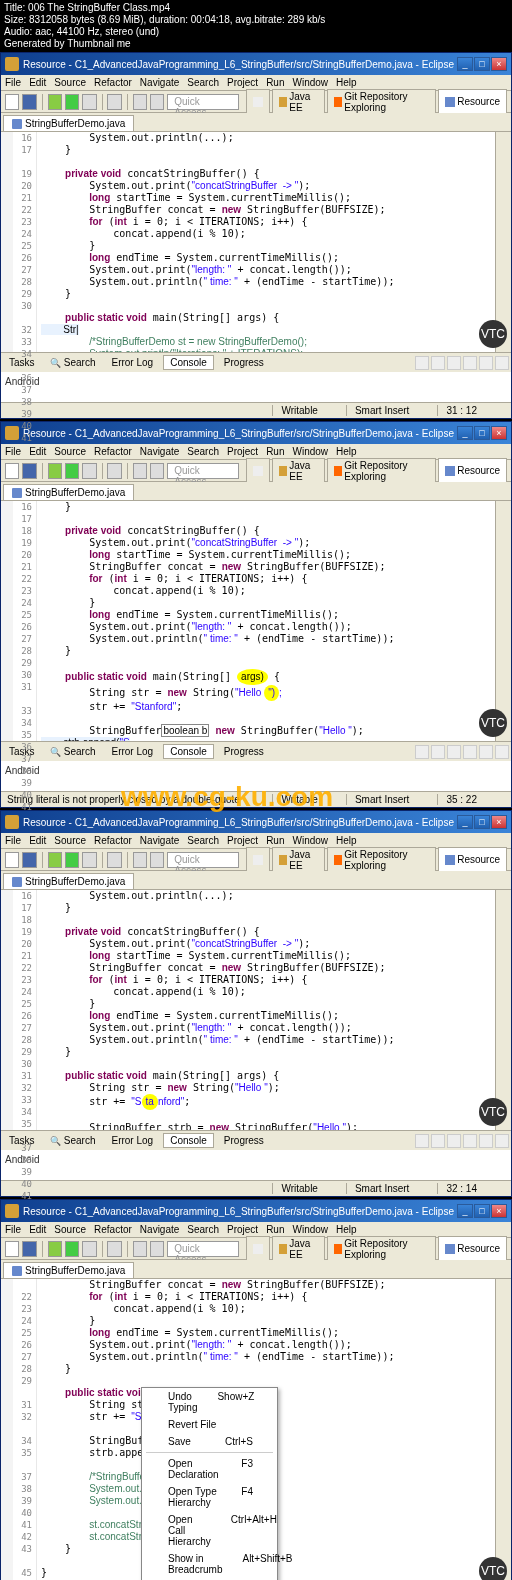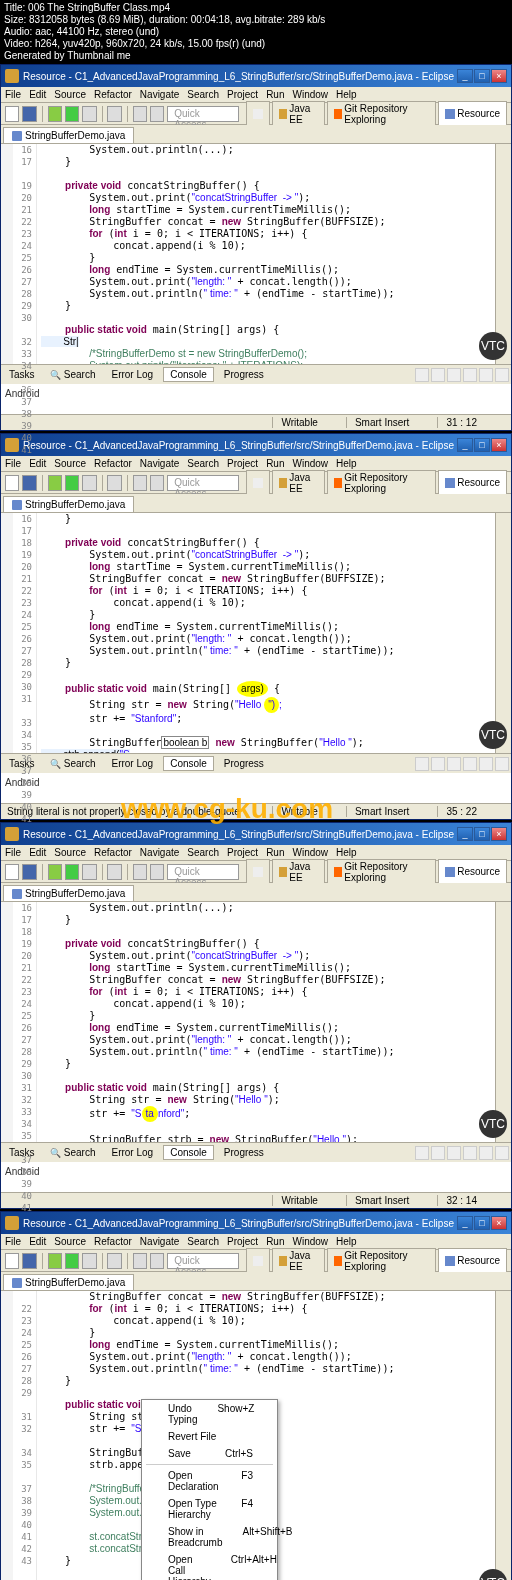--- a/index.html
+++ b/index.html
@@ -60,21 +60,20 @@
 .ctx-item{padding:3px 24px 3px 26px;display:flex;justify-content:space-between;gap:20px}
 .ctx-sep{height:1px;background:#ccc;margin:2px 4px}
 </style>
 </head>
 <body>
 
 <div class="video-info">
   <div>Title: 006 The StringBuffer Class.mp4</div>
   <div>Size: 8312058 bytes (8.69 MiB), duration: 00:04:18, avg.bitrate: 289 kb/s</div>
   <div>Audio: aac, 44100 Hz, stereo (und)</div>
-  <div>Video: h264, yuv420p, 960x720, 24 kb/s, 15.00 fps(r) (und)</div>
   <div>Generated by Thumbnail me</div>
 </div>
 
 <div class="eclipse-window">
   <div class="titlebar">
     <div class="titlebar-icon"></div>
     <div class="titlebar-text">Resource - C1_AdvancedJavaProgramming_L6_StringBuffer/src/StringBufferDemo.java - Eclipse</div>
     <div class="win-btns">
       <div class="win-btn">_</div>
       <div class="win-btn">□</div>
@@ -550,28 +549,28 @@
         <div class="ctx-sep"></div>
         <div class="ctx-item">
             <span>Open Declaration</span>
             <span>F3</span>
           </div>
         <div class="ctx-item">
             <span>Open Type Hierarchy</span>
             <span>F4</span>
           </div>
         <div class="ctx-item">
+            <span>Open Call Hierarchy</span>
+            <span>Ctrl+Alt+H</span>
+          </div>
+        <div class="ctx-item">
             <span>Show in Breadcrumb</span>
             <span>Alt+Shift+B</span>
           </div>
         <div class="ctx-item">
-            <span>Open Call Hierarchy</span>
-            <span>Ctrl+Alt+H</span>
-          </div>
-        <div class="ctx-item">
             <span>Quick Outline</span>
             <span>Ctrl+O</span>
           </div>
 
       </div>
     </div>
 
   </div>
 </div>
 

